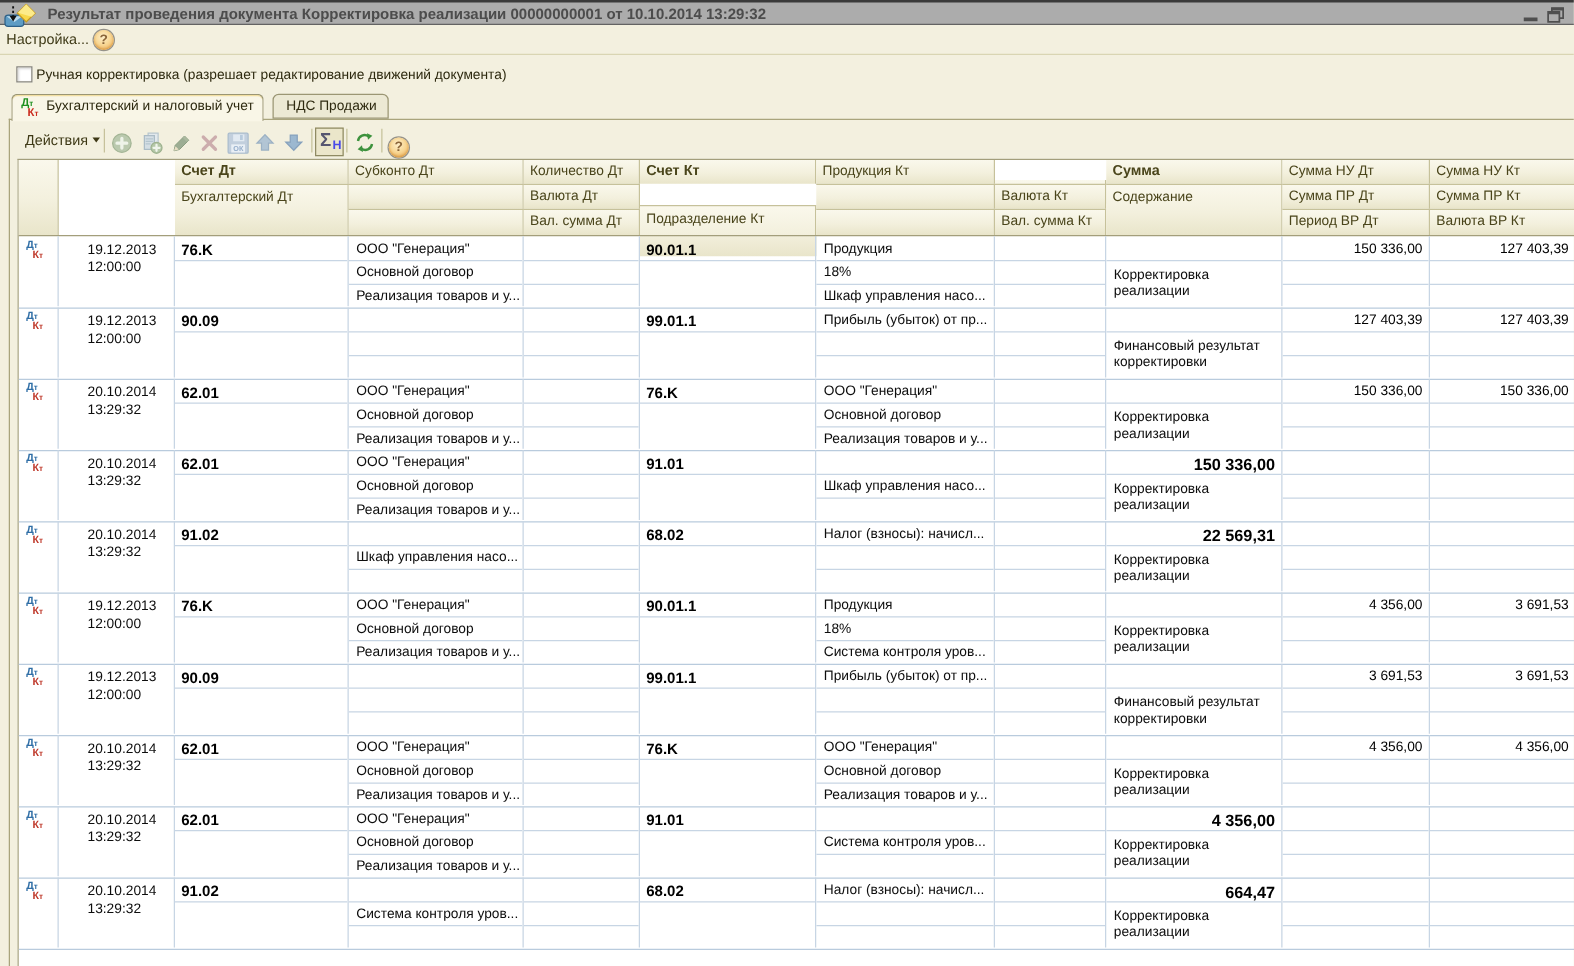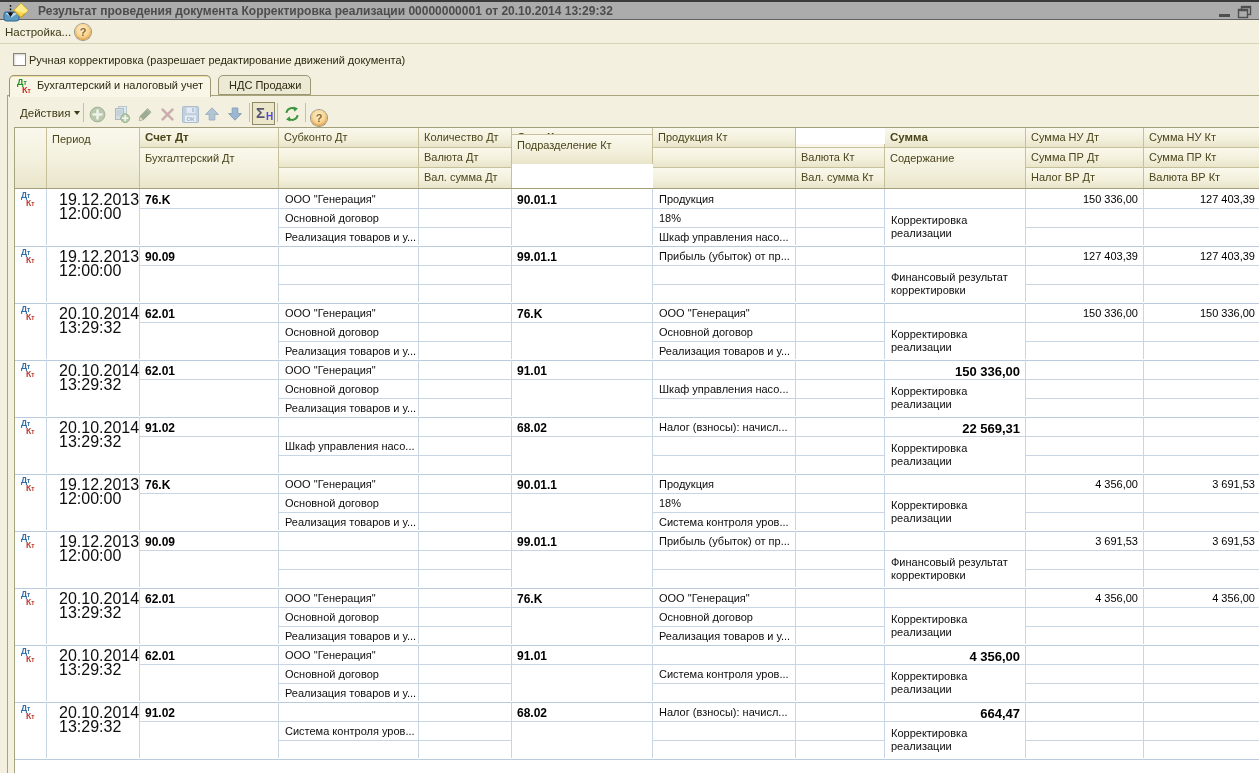--- a/index.html
+++ b/index.html
@@ -37,21 +37,21 @@
 .hb{font-weight:bold;font-size:11.5px}
 .cell{position:absolute;border-right:1px solid #c7d5e4;overflow:hidden}
 .hl{position:absolute;left:0;right:0;height:1px;background:#c7d5e4}
 .rowline{position:absolute;left:0;width:1245px;height:1px;background:#b9cbdd}
 .sline{position:absolute;left:6px;right:2px;height:19px;line-height:21px;
  font-size:11px;color:#0d0d0d;white-space:nowrap;overflow:hidden}
 .schet{font-weight:bold;font-size:12px;color:#000;left:5px;line-height:22px}
 .num{position:absolute;right:5px;height:19px;line-height:21px;font-size:11px;color:#000;
  white-space:nowrap}
 .numb{font-weight:bold;font-size:13px;line-height:23px}
-.per{position:absolute;left:12px;top:4px;font-size:16px;color:#0d0d0d;line-height:14px}
+.per{position:absolute;left:23px;top:4px;font-size:11px;color:#0d0d0d;line-height:14px}
 .sod{position:absolute;left:6px;top:25px;width:128px;font-size:11px;color:#0d0d0d;
  line-height:13px}
 .dk{position:absolute;font-weight:bold;font-size:8.5px;line-height:8px;white-space:nowrap}
 .dk small{font-size:6.5px}
 .dkD{color:#2f6ea6}.dkK{color:#bf392b}
 .gD{color:#1f9020}.gK{color:#cb2d20}
 
 </style></head><body>
 <div id="title" class="ab">
 <svg class="ab" style="left:2px;top:1px" width="30" height="19" viewBox="0 0 30 19">
@@ -59,21 +59,21 @@
       <path d="M3.2 10 h12.6 l-6.3 4.5 z" fill="#cde6f4" opacity="0.85"></path>
       <g transform="rotate(45 19 7.5)">
         <rect x="14" y="2.5" width="10" height="10" fill="#f7d84b" stroke="#c59a22" stroke-width="1"></rect>
         <path d="M14 2.5 h10 v4 l-10 5.5 z" fill="#fceb8a"></path>
       </g>
       <g stroke="#111" stroke-width="1.5" stroke-dasharray="1.8 1.7">
         <path d="M8.5 2 V9.5"></path>
       </g>
       <path d="M5.6 9.5 h5.8 l-2.9 4.6 z" fill="#111"></path>
     </svg>
-<span class="txt">Результат проведения документа Корректировка реализации 00000000001 от 20.10.2014 13:29:32</span>
+<span class="txt">Результат проведения документа Корректировка реализации 00000000001 от 10.10.2014 13:29:32</span>
 <svg class="ab" style="left:1212px;top:0" width="45" height="18" viewBox="0 0 45 18">
       <rect x="7" y="12" width="11" height="3" fill="#4f4f4f"></rect>
       <g fill="none" stroke="#4f4f4f" stroke-width="1.4">
         <rect x="29.5" y="4.5" width="9" height="8"></rect>
         <rect x="26.5" y="7.5" width="9" height="8" fill="#acacac"></rect>
         <path d="M29.5 5.2 h9 M26.5 8.2 h9" stroke-width="2.2"></path>
       </g>
     </svg>
 </div>
 <div id="menubar" class="ab">
@@ -136,23 +136,20 @@
     <g fill="none" stroke="#3d923d" stroke-width="1.9">
       <path d="M2.4 6.8 A5.3 5.3 0 0 1 10.9 3.2"></path>
       <path d="M13.6 9.2 A5.3 5.3 0 0 1 5.1 12.8"></path>
     </g>
     <path d="M9.6 0.5 l4.3 2.1 -3.5 3.2 z" fill="#3d923d"></path>
     <path d="M6.4 15.5 l-4.3 -2.1 3.5 -3.2 z" fill="#3d923d"></path>
   </svg>
 <span class="qcirc ab" style="left:311px;top:110px;z-index:6">?</span>
 <div id="table" class="ab">
 <div class="hcell" style="left:0;top:0;width:32px;height:60px"></div>
-<div class="hcell" style="left:32px;top:0;width:93px;height:60px">
-      <span class="htx" style="top:5px">Период</span>
-    </div>
 <div class="hcell" style="left:125px;top:0;width:139px;height:19px">
       <span class="htx hb" style="top:3px">Счет Дт</span>
     </div>
 <div class="hcell" style="left:125px;top:19px;width:139px;height:41px;border-top:1px solid #c6c19a">
       <span class="htx" style="top:4px">Бухгалтерский Дт</span>
     </div>
 <div class="hcell" style="left:264px;top:0;width:140px;height:19px">
       <span class="htx" style="top:3px">Субконто Дт</span>
     </div>
 <div class="hcell" style="left:264px;top:19px;width:140px;height:20px;border-top:1px solid #c6c19a"></div>
@@ -162,21 +159,21 @@
     </div>
 <div class="hcell" style="left:404px;top:19px;width:93px;height:20px;border-top:1px solid #c6c19a">
       <span class="htx" style="top:3px">Валюта Дт</span>
     </div>
 <div class="hcell" style="left:404px;top:39px;width:93px;height:21px;border-top:1px solid #c6c19a">
       <span class="htx" style="top:3px">Вал. сумма Дт</span>
     </div>
 <div class="hcell" style="left:497px;top:0;width:141px;height:19px">
       <span class="htx hb" style="top:3px">Счет Кт</span>
     </div>
-<div class="hcell" style="left:497px;top:6px;width:141px;height:30px;border-top:1px solid #c6c19a">
+<div class="hcell" style="left:497px;top:36px;width:141px;height:41px;border-top:1px solid #c6c19a">
       <span class="htx" style="top:4px">Подразделение Кт</span>
     </div>
 <div class="hcell" style="left:638px;top:0;width:143px;height:19px">
       <span class="htx" style="top:3px">Продукция Кт</span>
     </div>
 <div class="hcell" style="left:638px;top:19px;width:143px;height:20px;border-top:1px solid #c6c19a"></div>
 <div class="hcell" style="left:638px;top:39px;width:143px;height:21px;border-top:1px solid #c6c19a"></div>
 <div class="hcell" style="left:781px;top:16px;width:89px;height:19px">
       <span class="htx" style="top:3px">Количество Кт</span>
     </div>
@@ -192,21 +189,21 @@
 <div class="hcell" style="left:870px;top:19px;width:141px;height:41px;border-top:1px solid #c6c19a">
       <span class="htx" style="top:4px">Содержание</span>
     </div>
 <div class="hcell" style="left:1011px;top:0;width:118px;height:19px">
       <span class="htx" style="top:3px">Сумма НУ Дт</span>
     </div>
 <div class="hcell" style="left:1011px;top:19px;width:118px;height:20px;border-top:1px solid #c6c19a">
       <span class="htx" style="top:3px">Сумма ПР Дт</span>
     </div>
 <div class="hcell" style="left:1011px;top:39px;width:118px;height:21px;border-top:1px solid #c6c19a">
-      <span class="htx" style="top:3px">Налог ВР Дт</span>
+      <span class="htx" style="top:3px">Период ВР Дт</span>
     </div>
 <div class="hcell" style="left:1129px;top:0;width:116px;height:19px;border-right:none">
       <span class="htx" style="top:3px">Сумма НУ Кт</span>
     </div>
 <div class="hcell" style="left:1129px;top:19px;width:116px;height:20px;border-top:1px solid #c6c19a;border-right:none">
       <span class="htx" style="top:3px">Сумма ПР Кт</span>
     </div>
 <div class="hcell" style="left:1129px;top:39px;width:116px;height:21px;border-top:1px solid #c6c19a;border-right:none">
       <span class="htx" style="top:3px">Валюта ВР Кт</span>
     </div>

